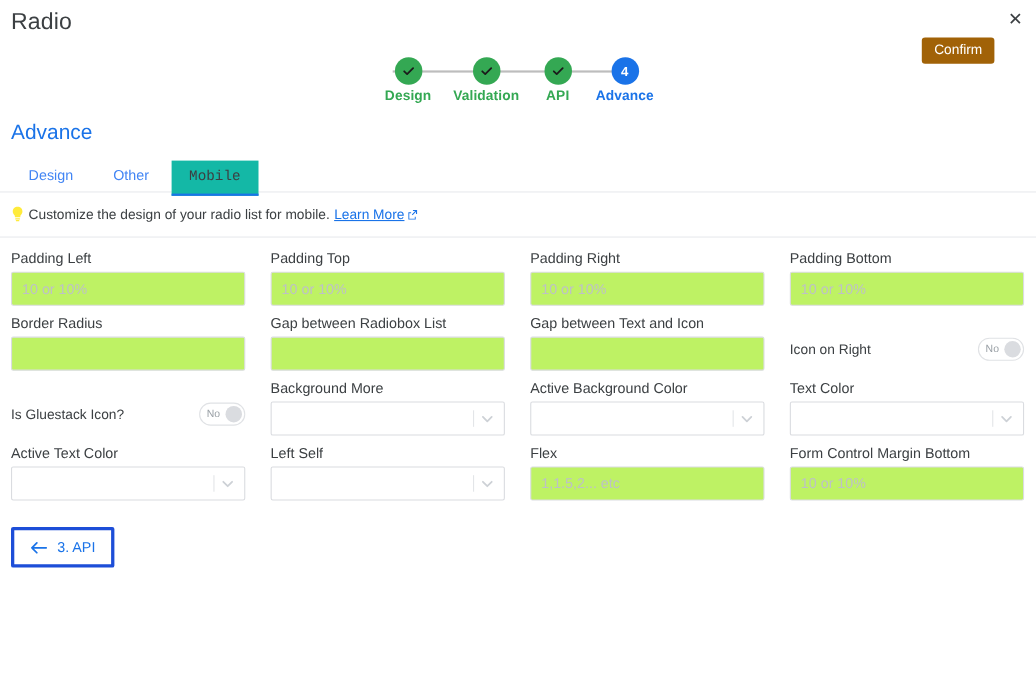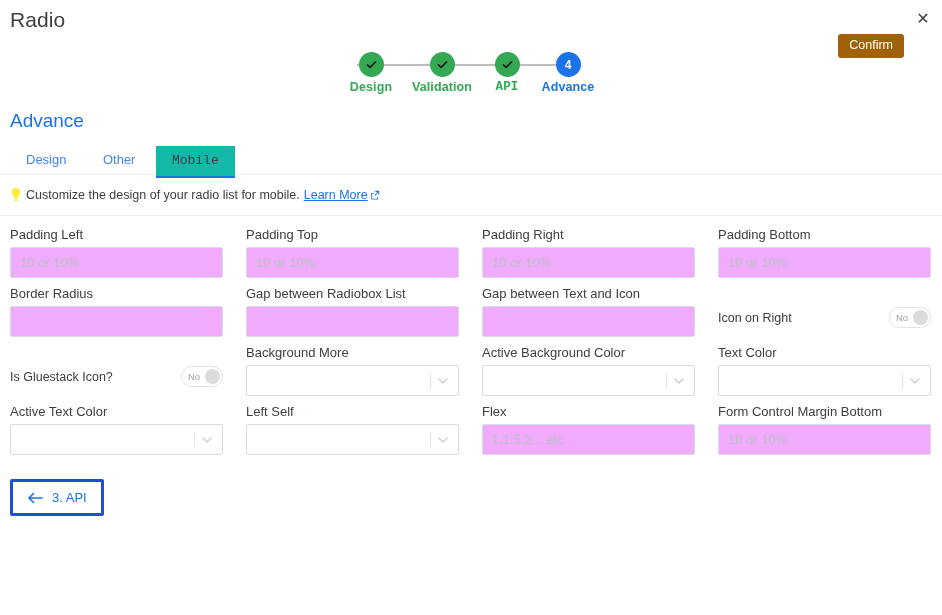--- a/index.html
+++ b/index.html
@@ -183,21 +183,21 @@
   }
   .text-input {
     width: 100%;
     height: 31px;
     border: 1px solid #dadce0;
     border-radius: 2px;
     padding: 0 9px;
     font-size: 13px;
     color: #3c4043;
     font-family: "Liberation Sans", sans-serif;
-    background: #f0abfc;
+    background: #bef264;
     outline: none;
   }
   .text-input::placeholder { color: #bdc1c6; }
 
   
   .select-box {
     width: 100%;
     height: 31px;
     border: 1px solid #dadce0;
     border-radius: 2px;
@@ -300,21 +300,21 @@
 
   <div class="step done" style="left:111px;">
     <div class="step-circle">
       <svg class="check-svg" width="13" height="13" viewBox="0 0 16 16">
         <path d="M3 8.4 L6.3 11.6 L13 4.8" fill="none" stroke="#1b1b1b" stroke-width="2" stroke-linecap="round" stroke-linejoin="round"></path>
       </svg>
     </div>
     <div class="step-label">Validation</div>
   </div>
 
-  <div class="step done" style="left:176px;font-family:Liberation Mono, monospace;">
+  <div class="step done" style="left:176px;">
     <div class="step-circle">
       <svg class="check-svg" width="13" height="13" viewBox="0 0 16 16">
         <path d="M3 8.4 L6.3 11.6 L13 4.8" fill="none" stroke="#1b1b1b" stroke-width="2" stroke-linecap="round" stroke-linejoin="round"></path>
       </svg>
     </div>
     <div class="step-label">API</div>
   </div>
 
   <div class="step current" style="left:237px;">
     <div class="step-circle">4</div>

